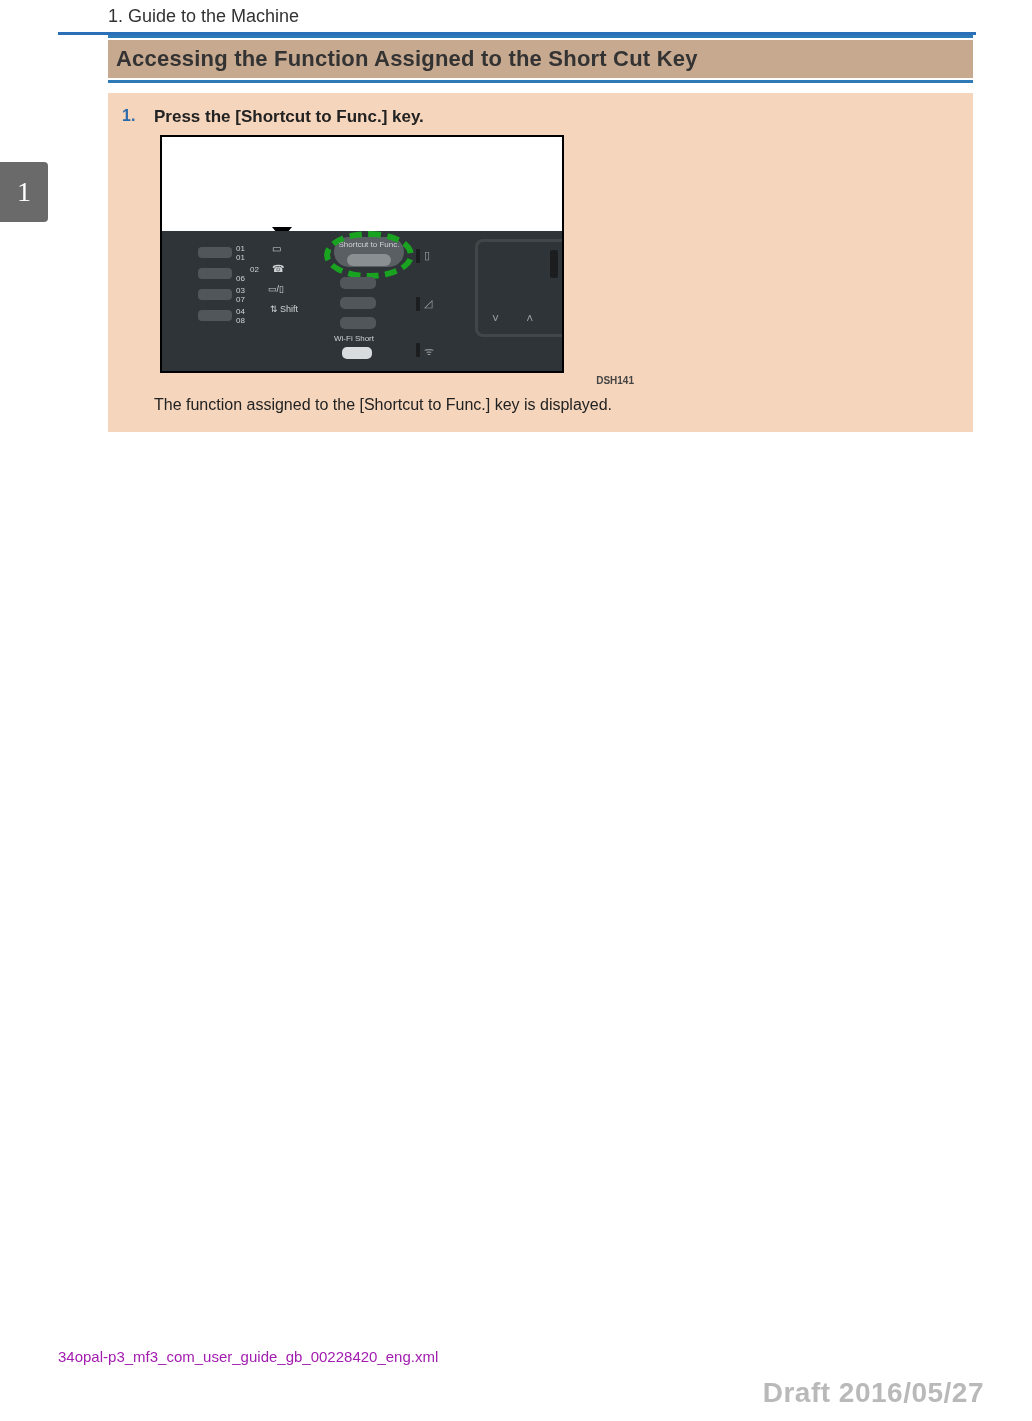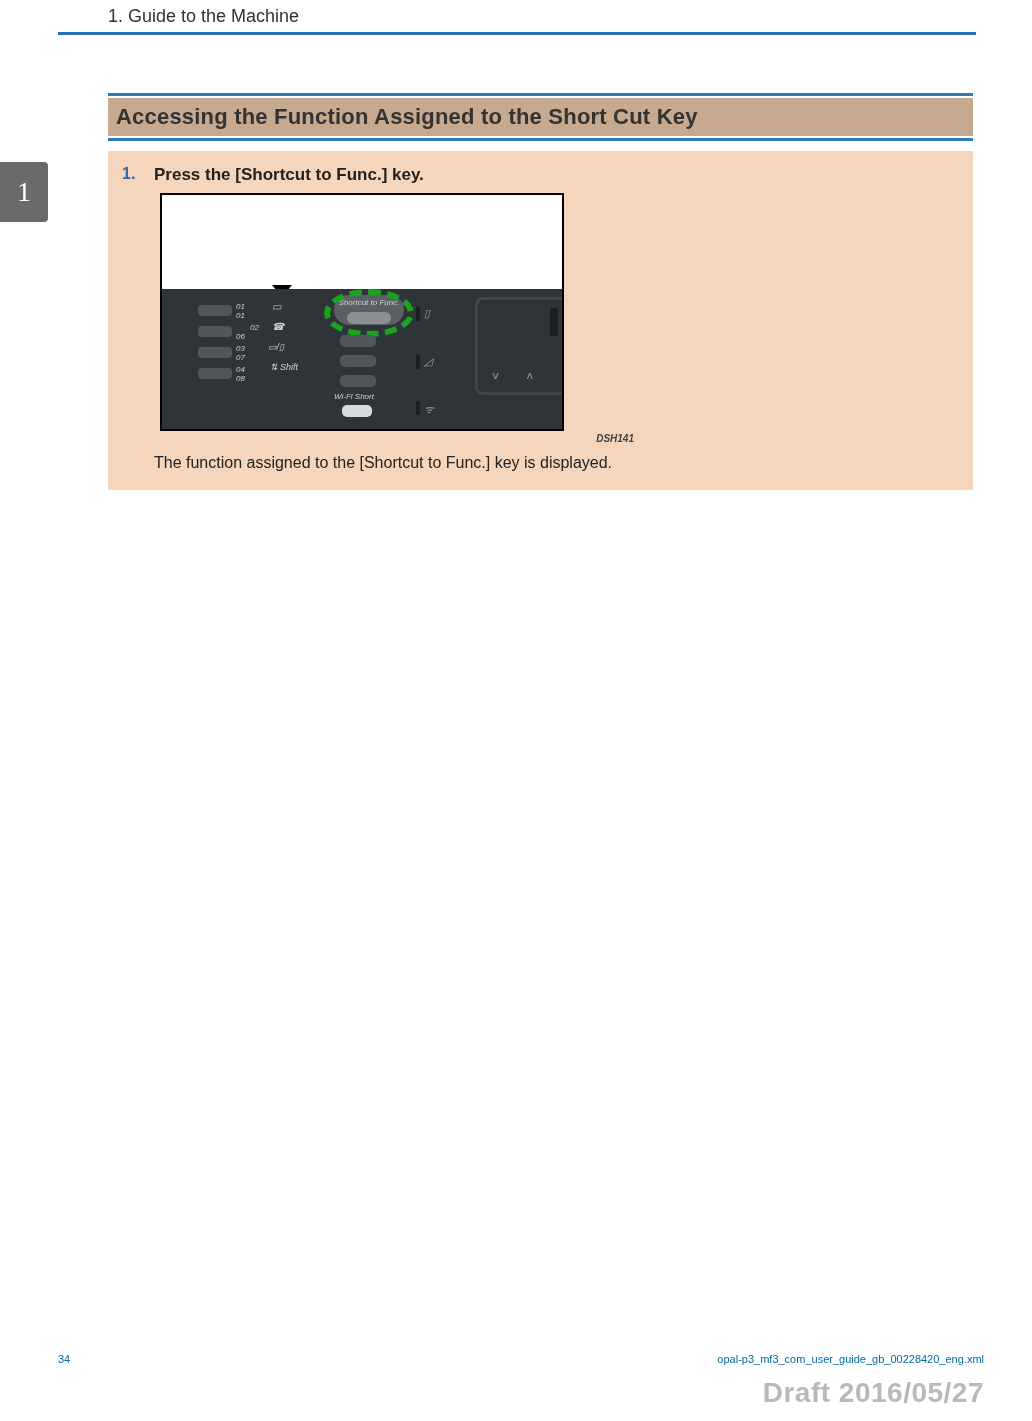--- a/index.html
+++ b/index.html
@@ -23,21 +23,20 @@
     color: #333;
   }
   .header-rule {
     height: 3px;
     background: #2b6fb8;
     margin-left: 58px;
     margin-right: 0;
     width: 918px;
   }
   .content {
-    margin-top: 58px;
     margin-left: 108px;
     width: 865px;
   }
   .section-bar-top {
     height: 3px;
     background: #2e7ab6;
     margin-bottom: 2px;
   }
   .section-title {
     background: #c7a98f;
@@ -94,21 +93,20 @@
     font-size: 16px;
     color: #222;
     margin-top: 10px;
   }
 
   
   .illus-wrap {
     width: 476px;
     padding: 0;
     margin-left: 6px;
-    font-style: italic;
   }
   .illus-box {
     width: 404px;
     height: 238px;
     background: #fff;
     border: 2px solid #000;
     box-sizing: border-box;
     position: relative;
     overflow: hidden;
   }
@@ -248,24 +246,23 @@
     padding-top: 2px;
   }
 
   
   .footer {
     position: absolute;
     bottom: 56px;
     left: 0;
     right: 0;
     padding: 0 48px 0 58px;
-    font-size: 11px;
+    font-size: 15px;
     display: flex;
-    justify-content: space-between;
-    color: #0369a1;
+    color: #a21caf;
   }
   .watermark {
     position: absolute;
     bottom: 12px;
     right: 48px;
     color: #b9b9b9;
     font-size: 28px;
     font-weight: bold;
     letter-spacing: .5px;
   }

